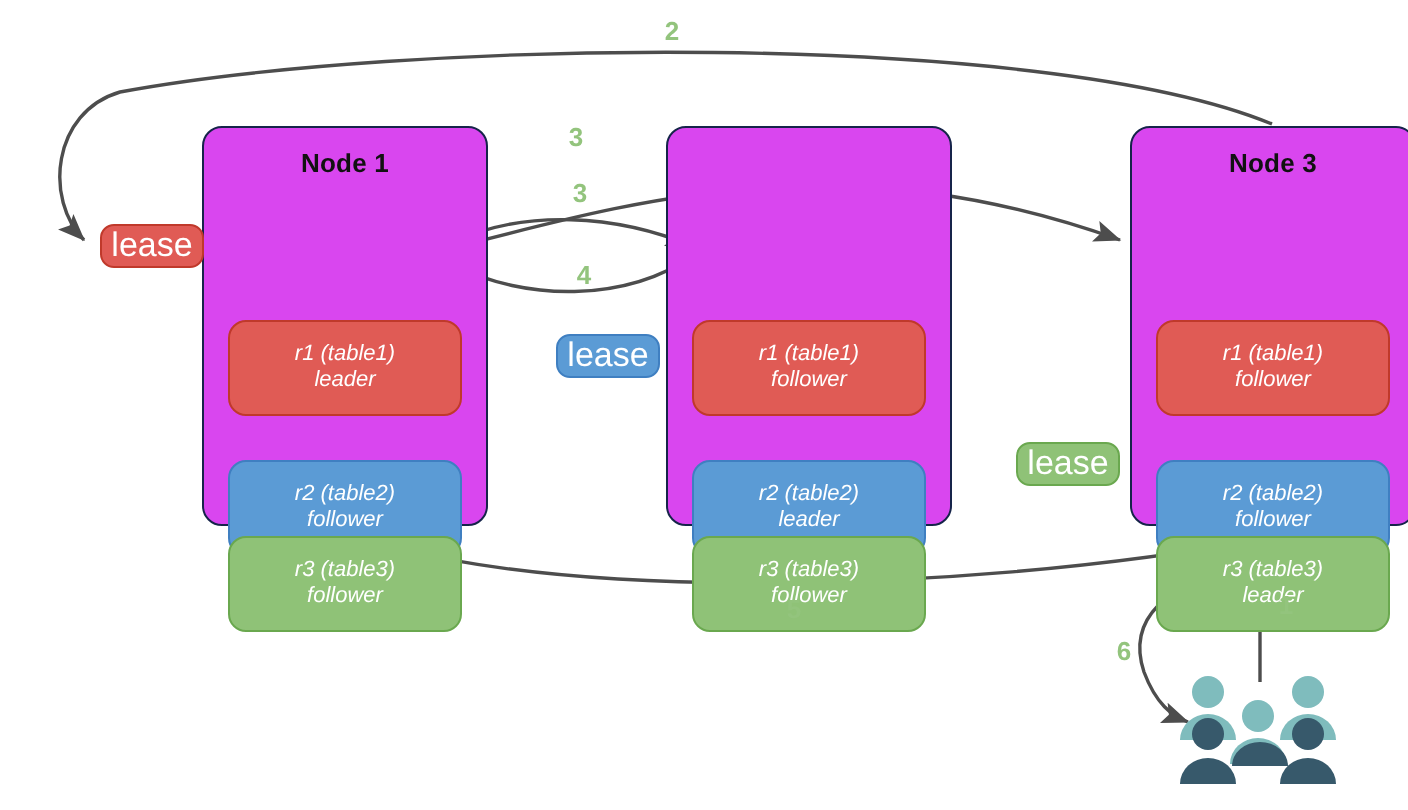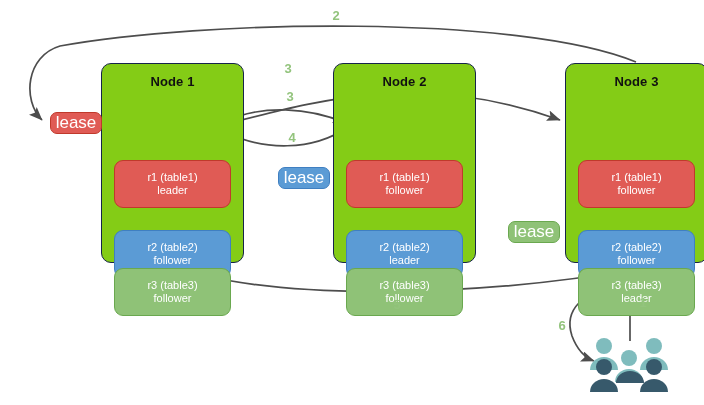--- a/index.html
+++ b/index.html
@@ -2,28 +2,28 @@
 <html><head>
 <meta charset="utf-8">
 <style>
   html,body{margin:0;padding:0;background:#ffffff;}
   body{width:704px;height:405px;overflow:hidden;
        font-family:"Liberation Sans","DejaVu Sans",sans-serif;}
   #stage{position:relative;width:704px;height:405px;background:#fff;}
   #edges{position:absolute;left:0;top:0;width:704px;height:405px;}
 
   .node-box{position:absolute;border:1.6px solid #16244a;border-radius:10px;
-            background:#84cc16;box-sizing:border-box;}
+            background:#d946ef;box-sizing:border-box;}
   .node-title{position:absolute;left:0;right:0;top:10px;text-align:center;
               font-size:13px;font-weight:bold;color:#111111;letter-spacing:.1px;}
   .replica{position:absolute;left:12px;right:12px;border-radius:9px;
            box-sizing:border-box;display:flex;flex-direction:column;
            align-items:center;justify-content:center;
            color:#ffffff;font-size:11px;line-height:13.5px;text-align:center;}
-  .replica .l1,.replica .l2{display:block;}
+  .replica .l1,.replica .l2{display:block;font-style:italic;}
   .r-red{background:#e05b55;border:1.6px solid #c0392b;}
   .r-blue{background:#5b9bd5;border:1.6px solid #3f7fc1;margin-top:16px;}
   .r-green{background:#8fc277;border:1.6px solid #6aa84f;align-items:center;}
 
   .lease{position:absolute;border-radius:7px;box-sizing:border-box;
          display:flex;align-items:center;justify-content:center;
          color:#ffffff;font-size:17px;height:22px;}
   .lease-red{background:#e05b55;border:1.6px solid #c0392b;}
   .lease-blue{background:#5b9bd5;border:1.6px solid #3f7fc1;}
   .lease-green{background:#8fc277;border:1.6px solid #6aa84f;}
@@ -69,21 +69,20 @@
       <span class="l1">r2 (table2)</span>
       <span class="l2">follower</span>
     </div>
     <div class="replica r-green" style="top:204px;height:48px;">
       <span class="l1">r3 (table3)</span>
       <span class="l2">follower</span>
     </div>
   </div>
 
   <div class="node-box" style="left:333px;top:63px;width:143px;height:200px;">
-    <div class="node-title">Node 2</div>
     <div class="replica r-red" style="top:96px;height:48px;">
       <span class="l1">r1 (table1)</span>
       <span class="l2">follower</span>
     </div>
     <div class="replica r-blue" style="top:150px;height:48px;">
       <span class="l1">r2 (table2)</span>
       <span class="l2">leader</span>
     </div>
     <div class="replica r-green" style="top:204px;height:48px;">
       <span class="l1">r3 (table3)</span>

